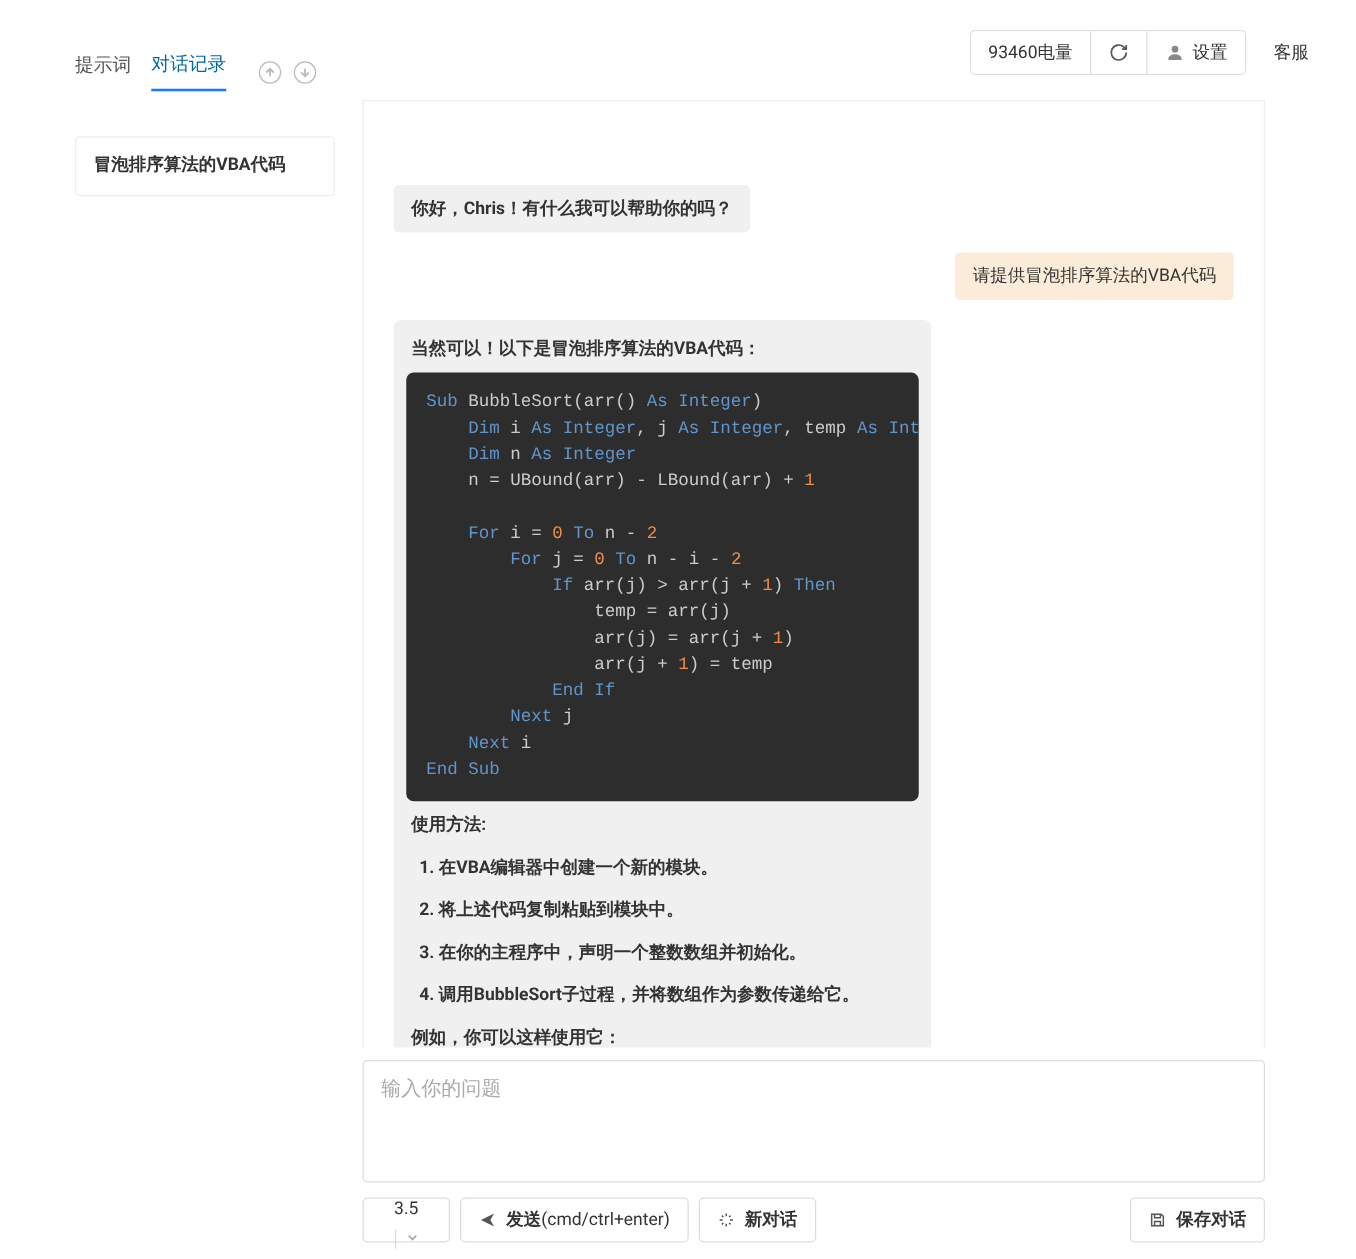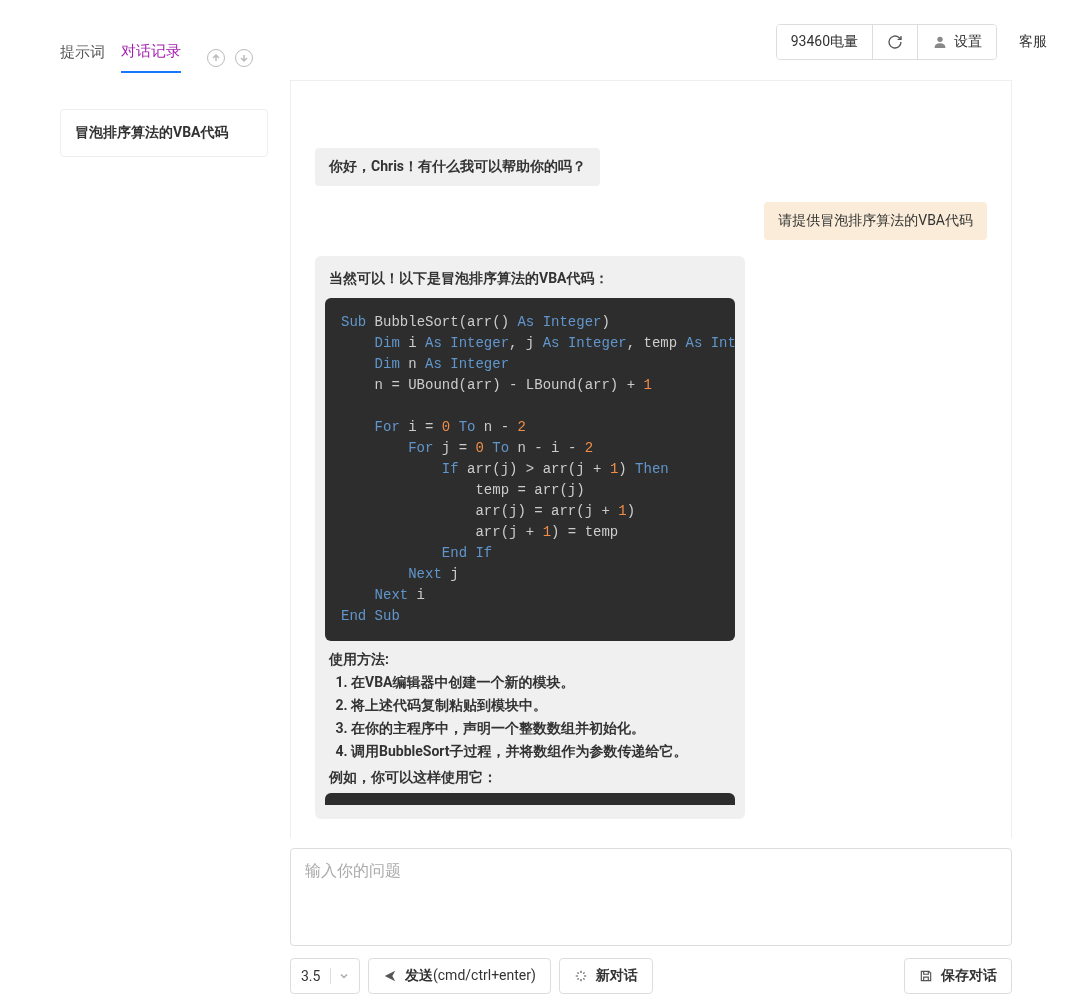--- a/index.html
+++ b/index.html
@@ -11,21 +11,21 @@
   .top-group { display: flex; border: 1px solid #ddd; border-radius: 4px; overflow: hidden; height: 36px; }
   .top-seg { display: flex; align-items: center; padding: 0 14px; border-left: 1px solid #ddd; cursor: pointer; background: #fff; gap: 6px; }
   .top-seg:first-child { border-left: none; }
   .top-seg svg { display: block; }
   .top-cs { height: 36px; display: flex; align-items: center; padding: 0 14px; cursor: pointer; }
 
   
   .leftcol { position: absolute; left: 60px; top: 42px; width: 230px; }
   .tabs { display: flex; align-items: center; gap: 16px; font-size: 15px; color: #555; }
   .tab { padding-bottom: 10px; cursor: pointer; }
-  .tab.active { color: #a21caf; border-bottom: 2px solid #1677ff; }
+  .tab.active { color: #0369a1; border-bottom: 2px solid #1677ff; }
   .tab-icons { display: flex; gap: 10px; margin-left: 10px; }
   .circle-btn { width: 18px; height: 18px; border: 1.5px solid #bbb; border-radius: 50%; display: flex; align-items: center; justify-content: center; cursor: pointer; color: #bbb; }
   .circle-btn svg { display:block; }
   .convlist { margin-top: 36px; }
   .convcard { border: 1px solid #eee; border-radius: 4px; padding: 12px 14px; font-weight: 700; font-size: 14px; line-height: 1.55; width: 208px; }
 
   
   .main { position: absolute; left: 290px; top: 80px; width: 722px; height: 758px; border-left: 1px solid #eee; border-right: 1px solid #eee; border-top: 1px solid #eee; overflow: hidden; }
   .chat { padding: 20px 24px; height: 100%; overflow: hidden; }
   .row { display: flex; margin-bottom: 16px; }
@@ -34,32 +34,32 @@
   .bubble-user { background: #faecd8; padding: 10px 14px; border-radius: 4px; max-width: 80%; font-size: 14px; }
   .bubble-ai   { background: #f0f0f0; padding: 10px 14px; border-radius: 4px; max-width: 80%; font-size: 14px; font-weight: 700; margin-top: 47px; }
   .ai-block { background: #f0f0f0; border-radius: 6px; padding: 14px 10px 14px 10px; width: 430px; font-weight: 700; font-size: 14px; }
   .ai-block > .lead { padding: 0 4px 10px 4px; }
   .codebox { background: #2d2d2d; color: #ccc; border-radius: 6px; padding: 14px 16px; font-family: "SFMono-Regular", Consolas, "Liberation Mono", Menlo, monospace; font-size: 14px; font-weight: 400; line-height: 1.5; white-space: pre; overflow-x: hidden; }
   .kw  { color: #6196cc; }   
   .typ { color: #6196cc; }   
   .num { color: #f08d49; }
   .ai-block .section { padding: 10px 4px 0 4px; }
   .ai-block ol { padding-left: 26px; margin: 4px 0 8px 0; }
-  .ai-block ol li { font-weight: 700; margin: 5px 0; }
+  .ai-block ol li { font-weight: 700; margin: 16px 0; }
   .codebox2 { background: #2d2d2d; height: 12px; border-radius: 6px 6px 0 0; margin-top: 6px; }
 
   
   .inputbox { position: absolute; left: 290px; top: 848px; width: 722px; height: 98px; border: 1px solid #ddd; border-radius: 4px; padding: 12px 14px; resize: none; font-size: 16px; color: #333; font-family: inherit; }
   .inputbox::placeholder { color: #aaa; }
 
   
   .bottombar { position: absolute; left: 290px; top: 958px; width: 722px; display: flex; align-items: center; gap: 8px; }
   .btn { height: 36px; border: 1px solid #ddd; background: #fff; border-radius: 4px; display: flex; align-items: center; padding: 0 14px; gap: 8px; cursor: pointer; font-size: 14px; color: #333; }
   .btn .bold { font-weight: 700; }
-  .modelsel { width: 70px; justify-content: space-between; padding: 0 10px; }
+  .modelsel { width: 70px; justify-content: space-between; padding: 0 10px; flex-direction: column; }
   .chev { border-left: 1px solid #ddd; padding-left: 8px; color: #aaa; }
   .spacer { flex: 1; }
 </style>
 </head>
 <body>
 
 <div class="page">
 
   <div class="topbar">
     <div class="top-group">

